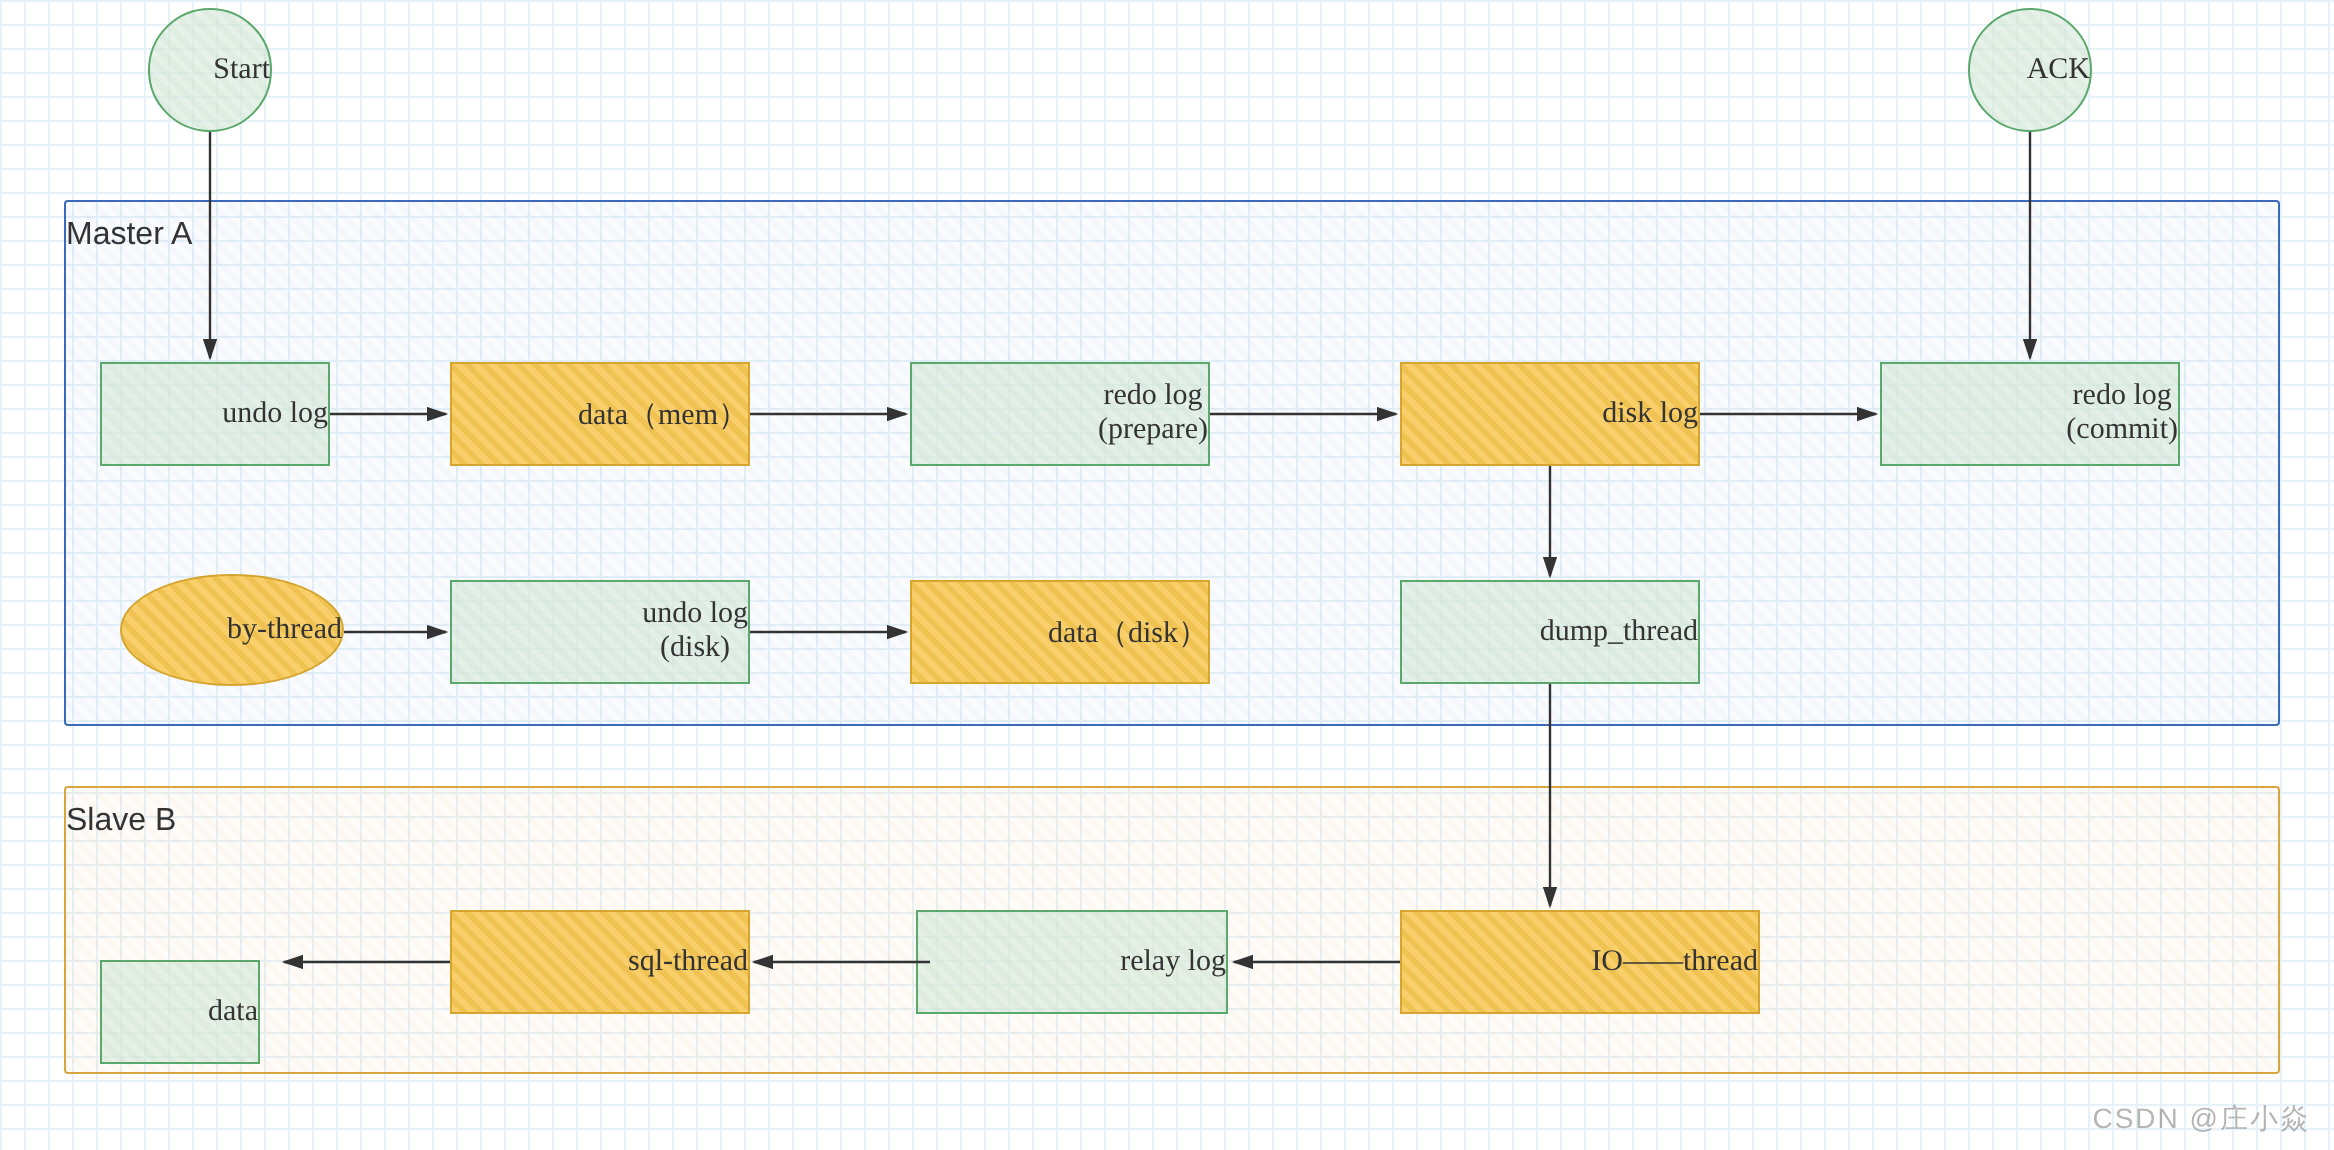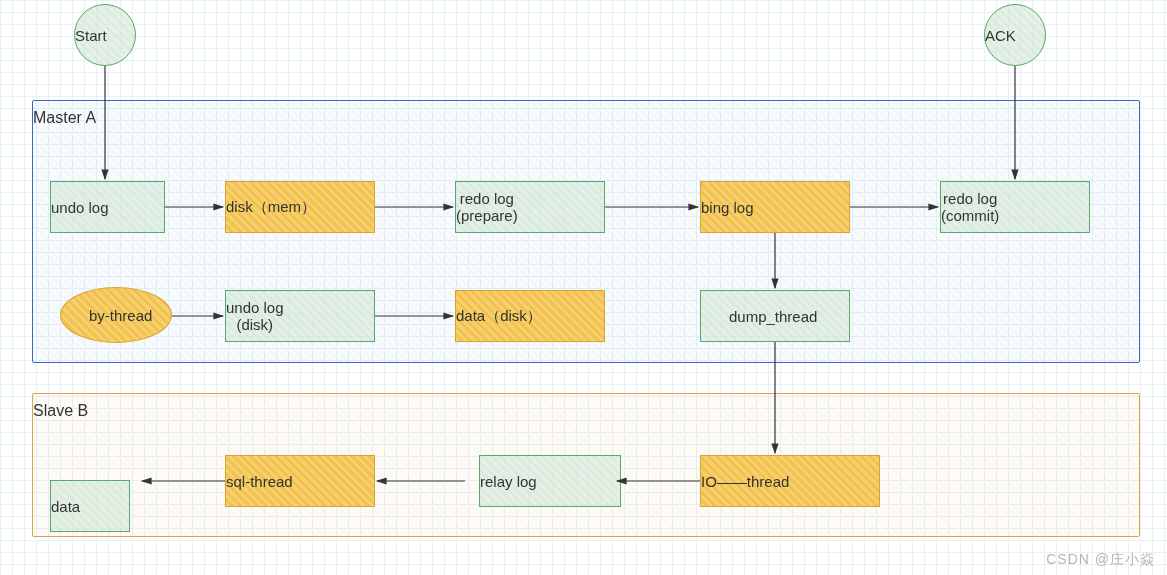--- a/index.html
+++ b/index.html
@@ -3,22 +3,22 @@
 <meta charset="utf-8">
 <style>
   *{box-sizing:border-box;}
   body{margin:0;padding:0;width:1167px;height:575px;font-family:Arial,"Microsoft YaHei",sans-serif;font-size:15px;color:#333;position:relative;
     background-image:linear-gradient(#e6f1f8 1px,transparent 1px),linear-gradient(90deg,#e6f1f8 1px,transparent 1px);
     background-size:12px 12px;background-color:#fff;}
   .container{position:absolute;border:1px solid;border-radius:2px;}
   .master{border-color:#3b6ab8;background:repeating-linear-gradient(45deg,rgba(180,200,230,0.14) 0 3px,rgba(180,200,230,0.07) 3px 6px);}
   .slave{border-color:#d8a640;background:repeating-linear-gradient(45deg,rgba(240,210,160,0.14) 0 3px,rgba(240,210,160,0.07) 3px 6px);}
   .title{display:inline-block;margin-top:8px;font-size:16px;}
-  .node{position:absolute;display:flex;align-items:center;justify-content:flex-start;text-align:center;
-    border:1px solid;background:repeating-linear-gradient(45deg,rgba(180,210,185,0.25) 0 3px,rgba(180,210,185,0.12) 3px 6px);}
+  .node{position:absolute;display:flex;align-items:center;justify-content:flex-end;text-align:center;
+    border:1px solid;background:repeating-linear-gradient(45deg,rgba(180,210,185,0.25) 0 3px,rgba(180,210,185,0.12) 3px 6px);font-family:Liberation Serif, serif;}
   .green{border-color:#5aa86b;background-color:rgba(225,240,228,0.6);}
   .orange{border-color:#d4a62f;background:#f7c855;background-image:repeating-linear-gradient(45deg,rgba(255,255,255,0.12) 0 3px,rgba(0,0,0,0.03) 3px 6px);}
   .circle{border-radius:50%;}
   .ellipse{border-radius:50%;}
   svg.arrows{position:absolute;top:0;left:0;width:1167px;height:575px;pointer-events:none;}
   .watermark{position:absolute;right:12px;bottom:6px;font-size:14px;color:rgba(120,120,120,0.55);letter-spacing:1px;}
 </style>
 </head>
 <body>
 
@@ -33,28 +33,28 @@
   <span>Start</span>
 </div>
 <div class="node green circle" style="left:984px;top:4px;width:62px;height:62px;">
   <span>ACK</span>
 </div>
 
 <div class="node green" style="left:50px;top:181px;width:115px;height:52px;">
   <span>undo log</span>
 </div>
 <div class="node orange" style="left:225px;top:181px;width:150px;height:52px;">
-  <span>disk（mem）</span>
+  <span>data（mem）</span>
 </div>
 <div class="node green" style="left:455px;top:181px;width:150px;height:52px;white-space:pre-line;">
   <span>redo log
 (prepare)</span>
 </div>
 <div class="node orange" style="left:700px;top:181px;width:150px;height:52px;">
-  <span>bing log</span>
+  <span>disk log</span>
 </div>
 <div class="node green" style="left:940px;top:181px;width:150px;height:52px;white-space:pre-line;">
   <span>redo log
 (commit)</span>
 </div>
 
 <div class="node orange ellipse" style="left:60px;top:287px;width:112px;height:56px;padding-left:28px;">
   <span>by-thread</span>
 </div>
 <div class="node green" style="left:225px;top:290px;width:150px;height:52px;white-space:pre-line;">
@@ -64,21 +64,21 @@
 <div class="node orange" style="left:455px;top:290px;width:150px;height:52px;">
   <span>data（disk）</span>
 </div>
 <div class="node green" style="left:700px;top:290px;width:150px;height:52px;padding-left:28px;">
   <span>dump_thread</span>
 </div>
 
 <div class="node orange" style="left:700px;top:455px;width:180px;height:52px;">
   <span>IO——thread</span>
 </div>
-<div class="node green" style="left:479px;top:455px;width:142px;height:52px;">
+<div class="node green" style="left:458px;top:455px;width:156px;height:52px;">
   <span>relay log</span>
 </div>
 <div class="node orange" style="left:225px;top:455px;width:150px;height:52px;">
   <span>sql-thread</span>
 </div>
 <div class="node green" style="left:50px;top:455px;width:80px;height:52px;margin-top:25px;">
   <span>data</span>
 </div>
 
 <svg class="arrows">

